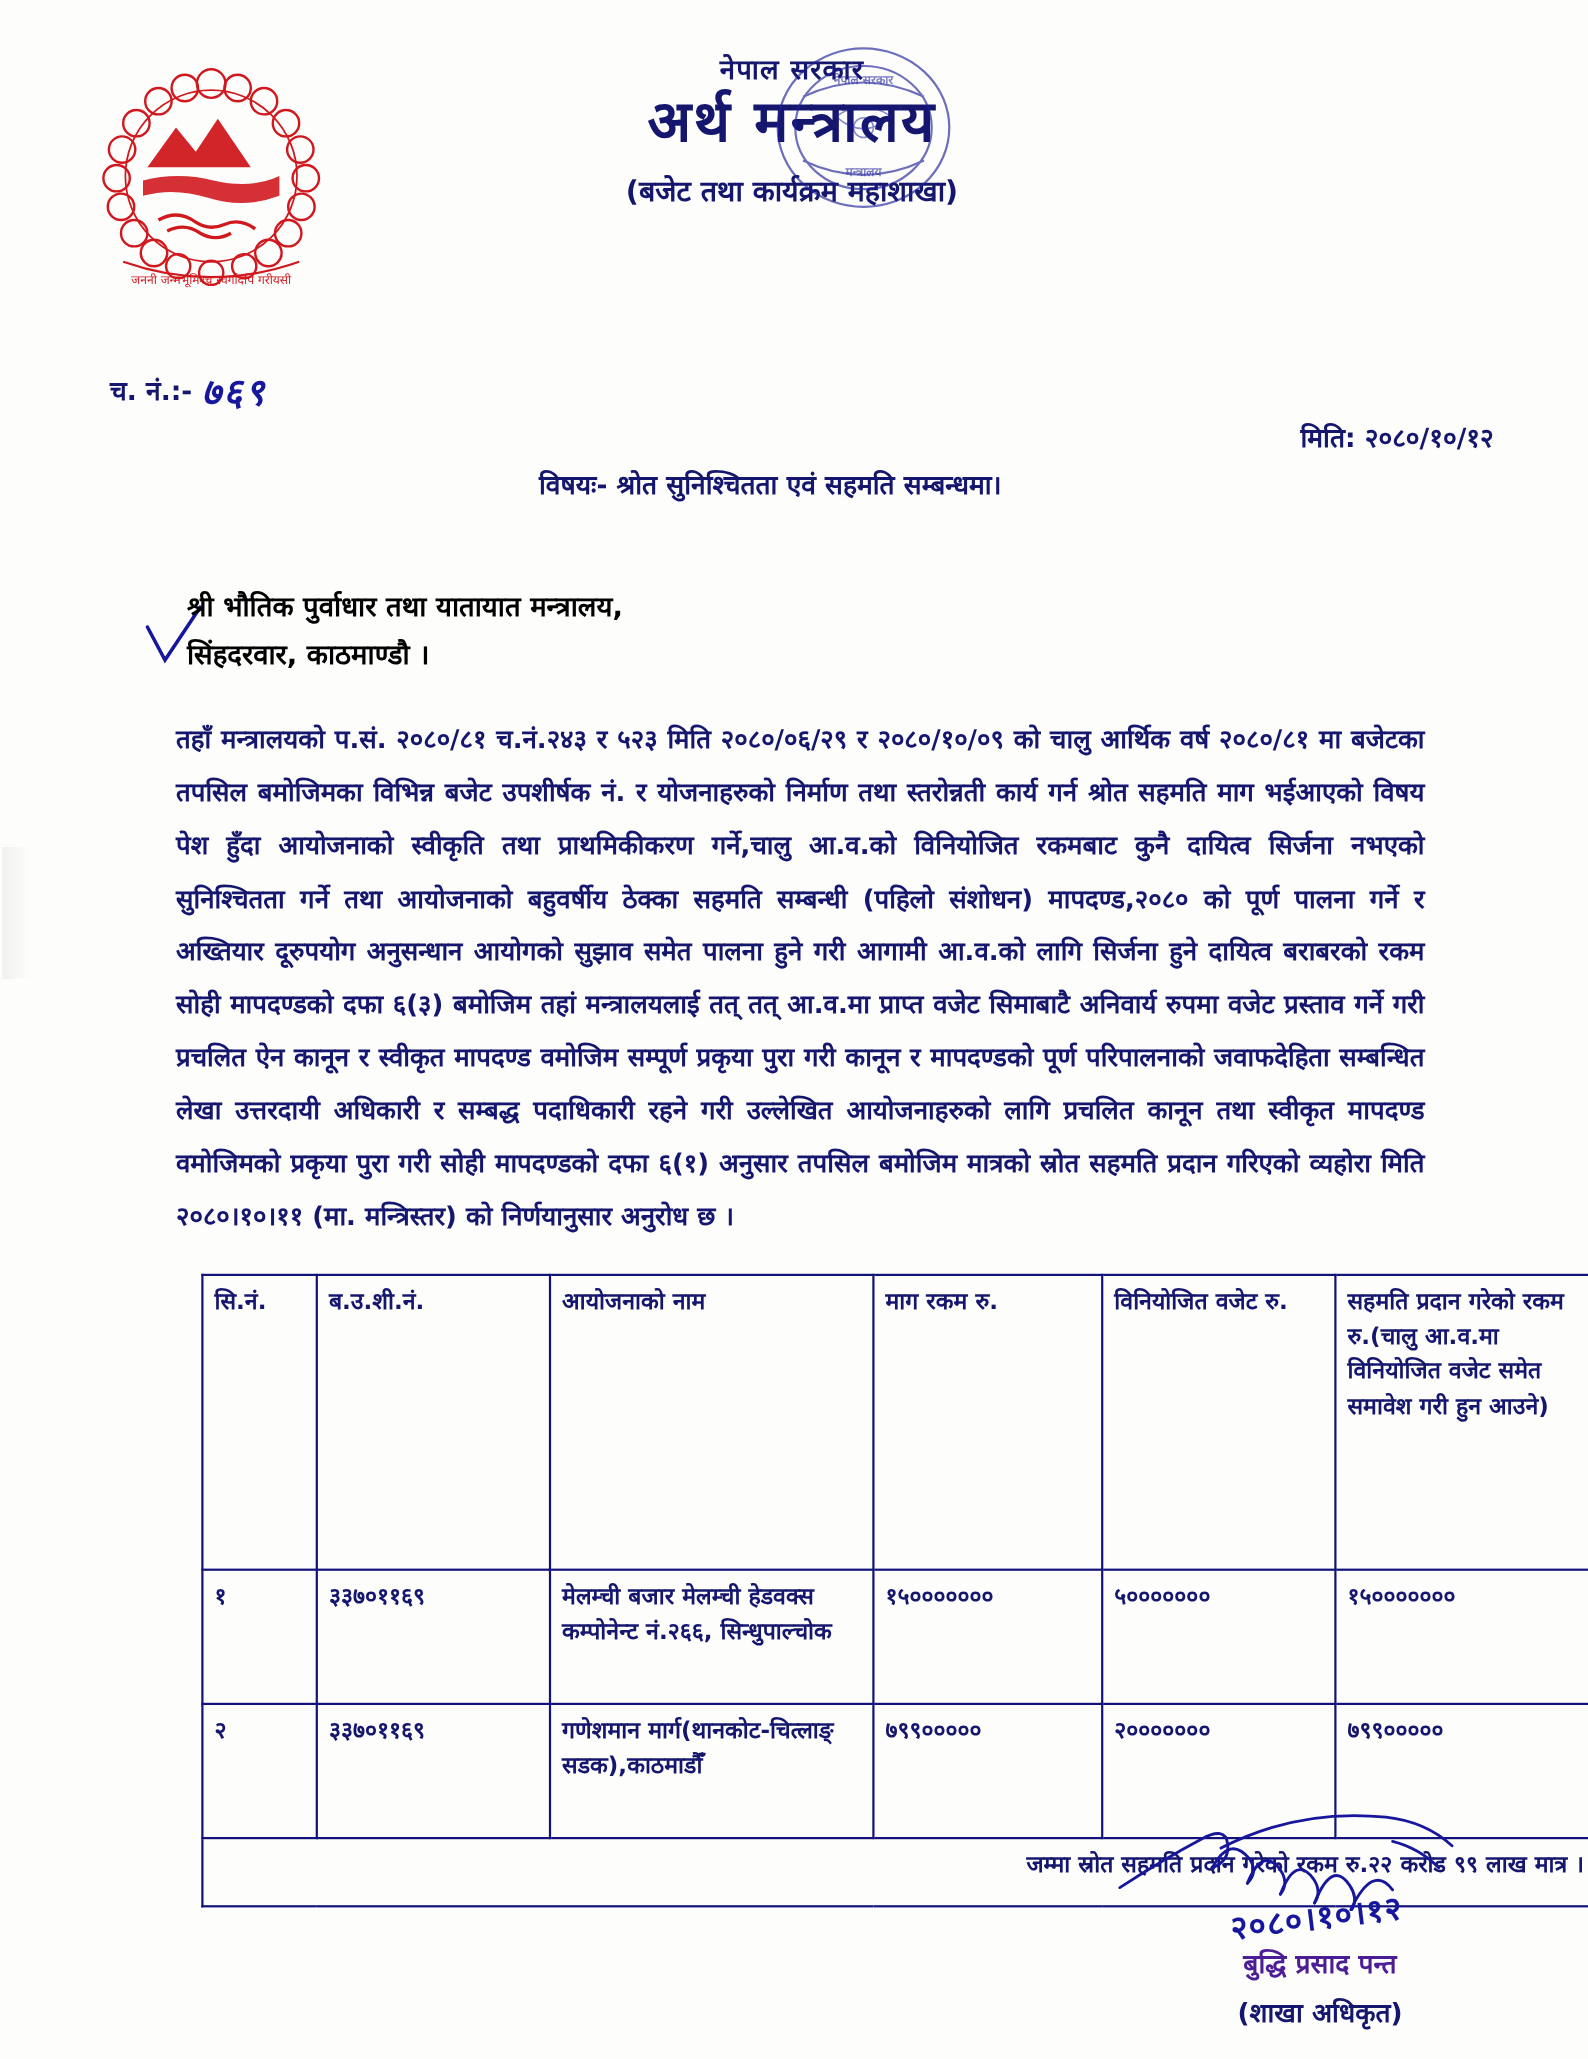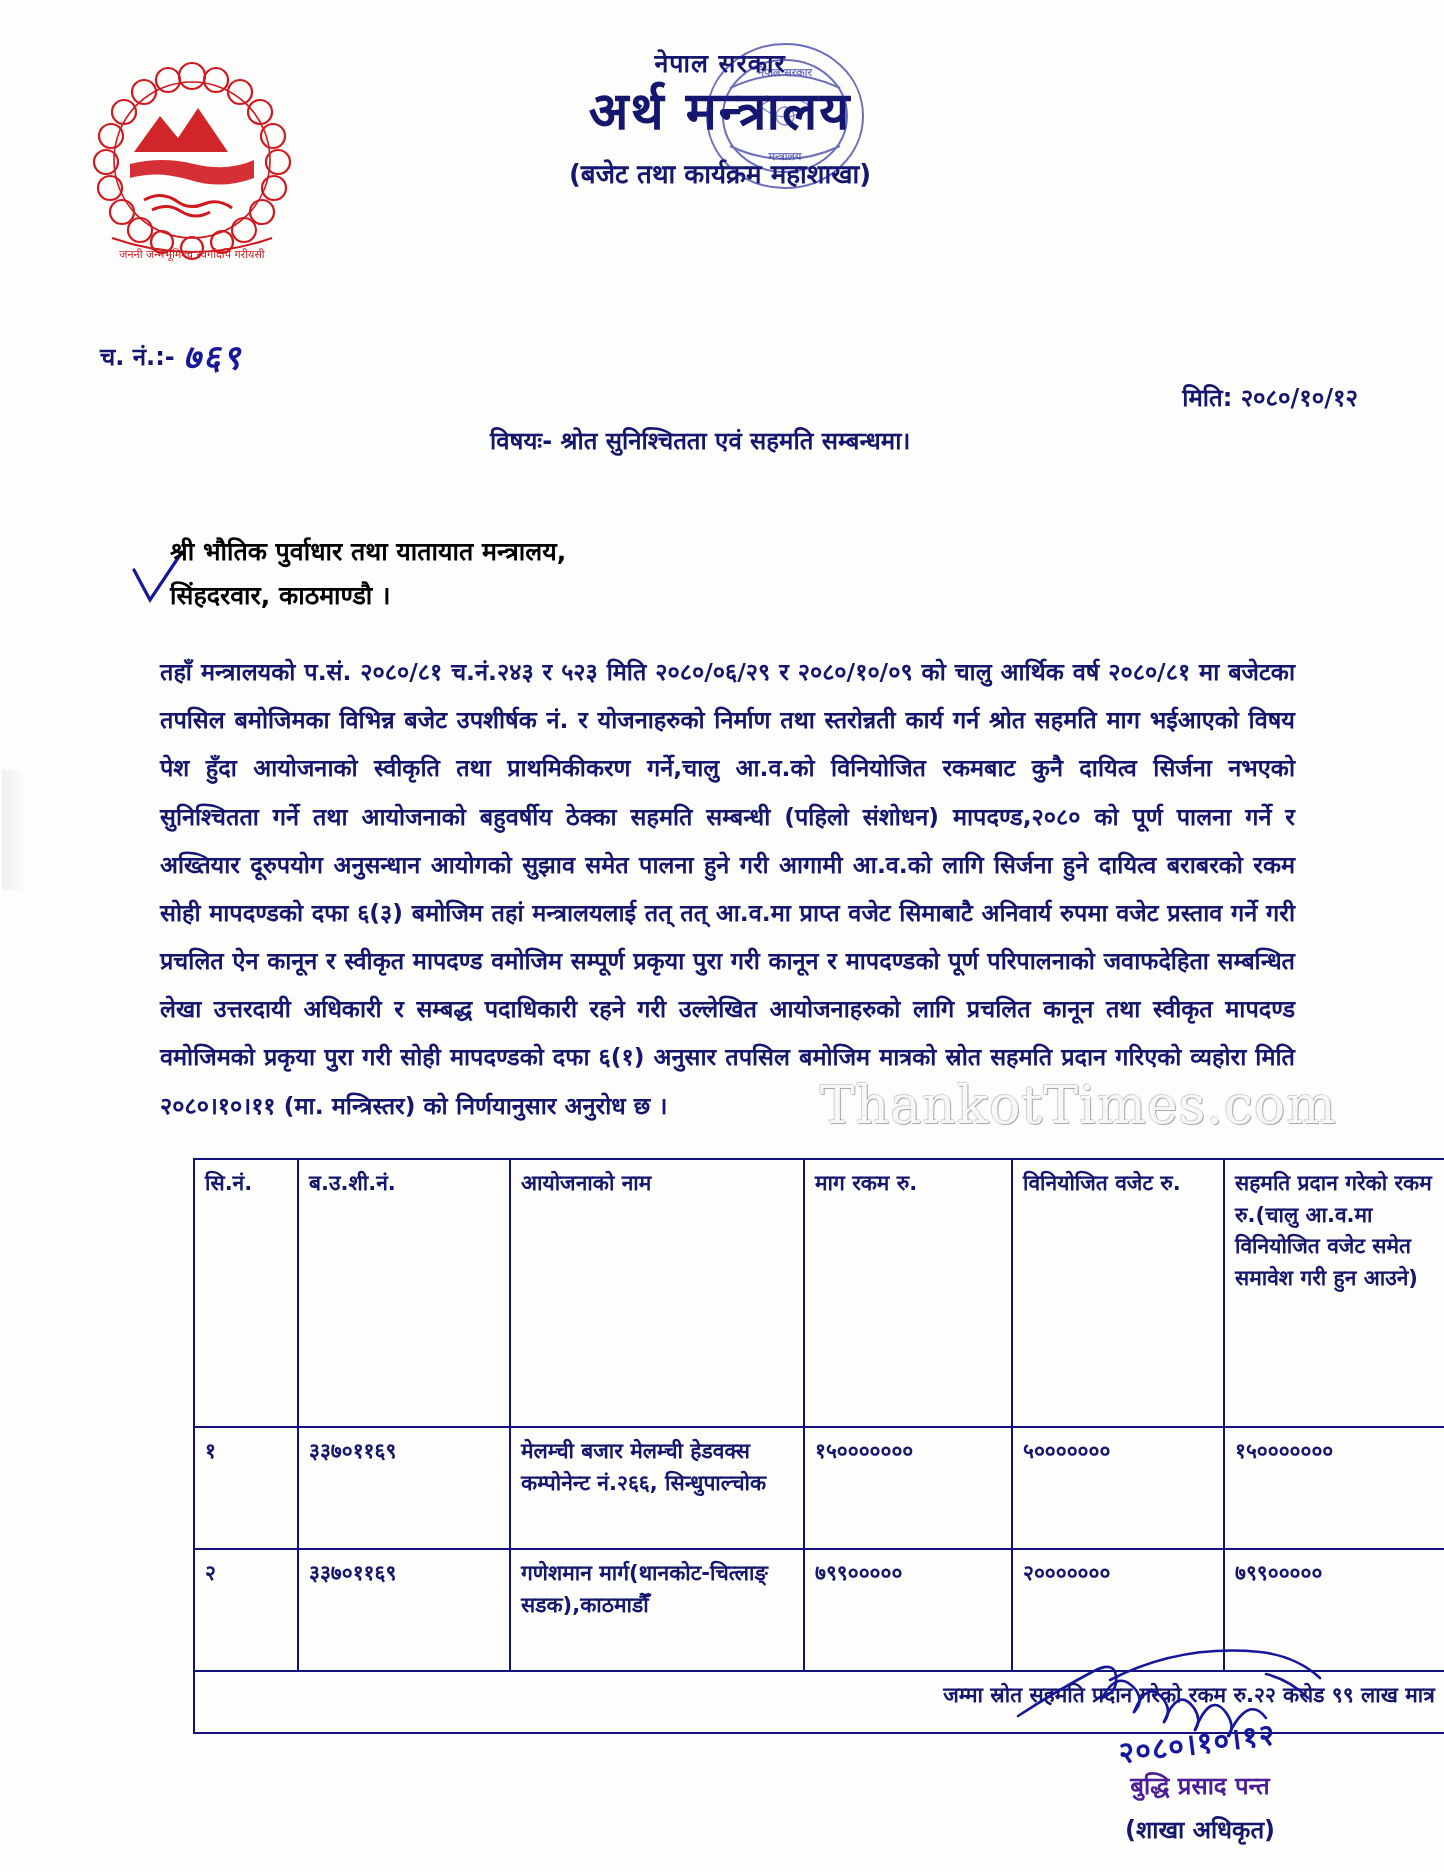--- a/index.html
+++ b/index.html
@@ -168,21 +168,21 @@
       -1px -1px 0 rgba(190,190,190,.5),
       0 0 2px rgba(100,100,100,.5);
     letter-spacing: 1px;
     white-space: nowrap;
     pointer-events: none;
   }
 
   
   .tbl-wrap {
     position: absolute;
-    left: 193px;
+    left: 183px;
     top: 1158px;
     width: 1135px;
   }
   table.main {
     border-collapse: collapse;
     width: 100%;
     table-layout: fixed;
   }
   table.main td {
     border: 2px solid #12127a;
@@ -357,21 +357,20 @@
       <path d="M6 22 L22 52 L54 4" fill="none" stroke="#16179c" stroke-width="3.2" stroke-linecap="round"></path>
     </svg>
   </div>
   <div class="recipient">
     <div>श्री भौतिक पुर्वाधार तथा यातायात मन्त्रालय,</div>
     <div>सिंहदरवार, काठमाण्डौ ।</div>
   </div>
 
   <div class="body-par">तहाँ मन्त्रालयको प.सं. २०८०/८१ च.नं.२४३ र ५२३  मिति २०८०/०६/२९ र २०८०/१०/०९ को चालु आर्थिक वर्ष २०८०/८१ मा बजेटका तपसिल बमोजिमका विभिन्न बजेट उपशीर्षक नं. र योजनाहरुको निर्माण तथा स्तरोन्नती कार्य गर्न श्रोत सहमति माग भईआएको विषय पेश हुँदा आयोजनाको स्वीकृति तथा प्राथमिकीकरण गर्ने,चालु आ.व.को विनियोजित रकमबाट कुनै दायित्व सिर्जना नभएको सुनिश्चितता गर्ने तथा आयोजनाको बहुवर्षीय ठेक्का सहमति सम्बन्धी (पहिलो संशोधन) मापदण्ड,२०८० को पूर्ण पालना गर्ने र अख्तियार दूरुपयोग अनुसन्धान आयोगको सुझाव समेत पालना हुने गरी  आगामी आ.व.को लागि सिर्जना हुने दायित्व बराबरको रकम सोही मापदण्डको दफा ६(३) बमोजिम तहां मन्त्रालयलाई तत् तत् आ.व.मा प्राप्त वजेट सिमाबाटै अनिवार्य रुपमा वजेट प्रस्ताव गर्ने गरी प्रचलित ऐन कानून र स्वीकृत मापदण्ड वमोजिम सम्पूर्ण प्रकृया पुरा गरी कानून र मापदण्डको पूर्ण परिपालनाको जवाफदेहिता सम्बन्धित लेखा उत्तरदायी अधिकारी र सम्बद्ध पदाधिकारी रहने गरी उल्लेखित आयोजनाहरुको लागि प्रचलित कानून तथा स्वीकृत मापदण्ड वमोजिमको प्रकृया पुरा गरी सोही मापदण्डको दफा ६(१) अनुसार तपसिल बमोजिम मात्रको स्रोत सहमति प्रदान गरिएको व्यहोरा मिति २०८०।१०।११ (मा. मन्त्रिस्तर) को निर्णयानुसार अनुरोध छ ।</div>
 
-  <div class="watermark">ThankotTimes.com</div>
 
   <div class="tbl-wrap">
     <table class="main">
       <tbody>
         <tr class="hdr-row">
           <td class="c-sn">सि.नं.</td>
           <td class="c-bus">ब.उ.शी.नं.</td>
           <td class="c-name">आयोजनाको नाम</td>
           <td class="c-dem">माग रकम रु.</td>
           <td class="c-alloc">विनियोजित वजेट रु.</td>

